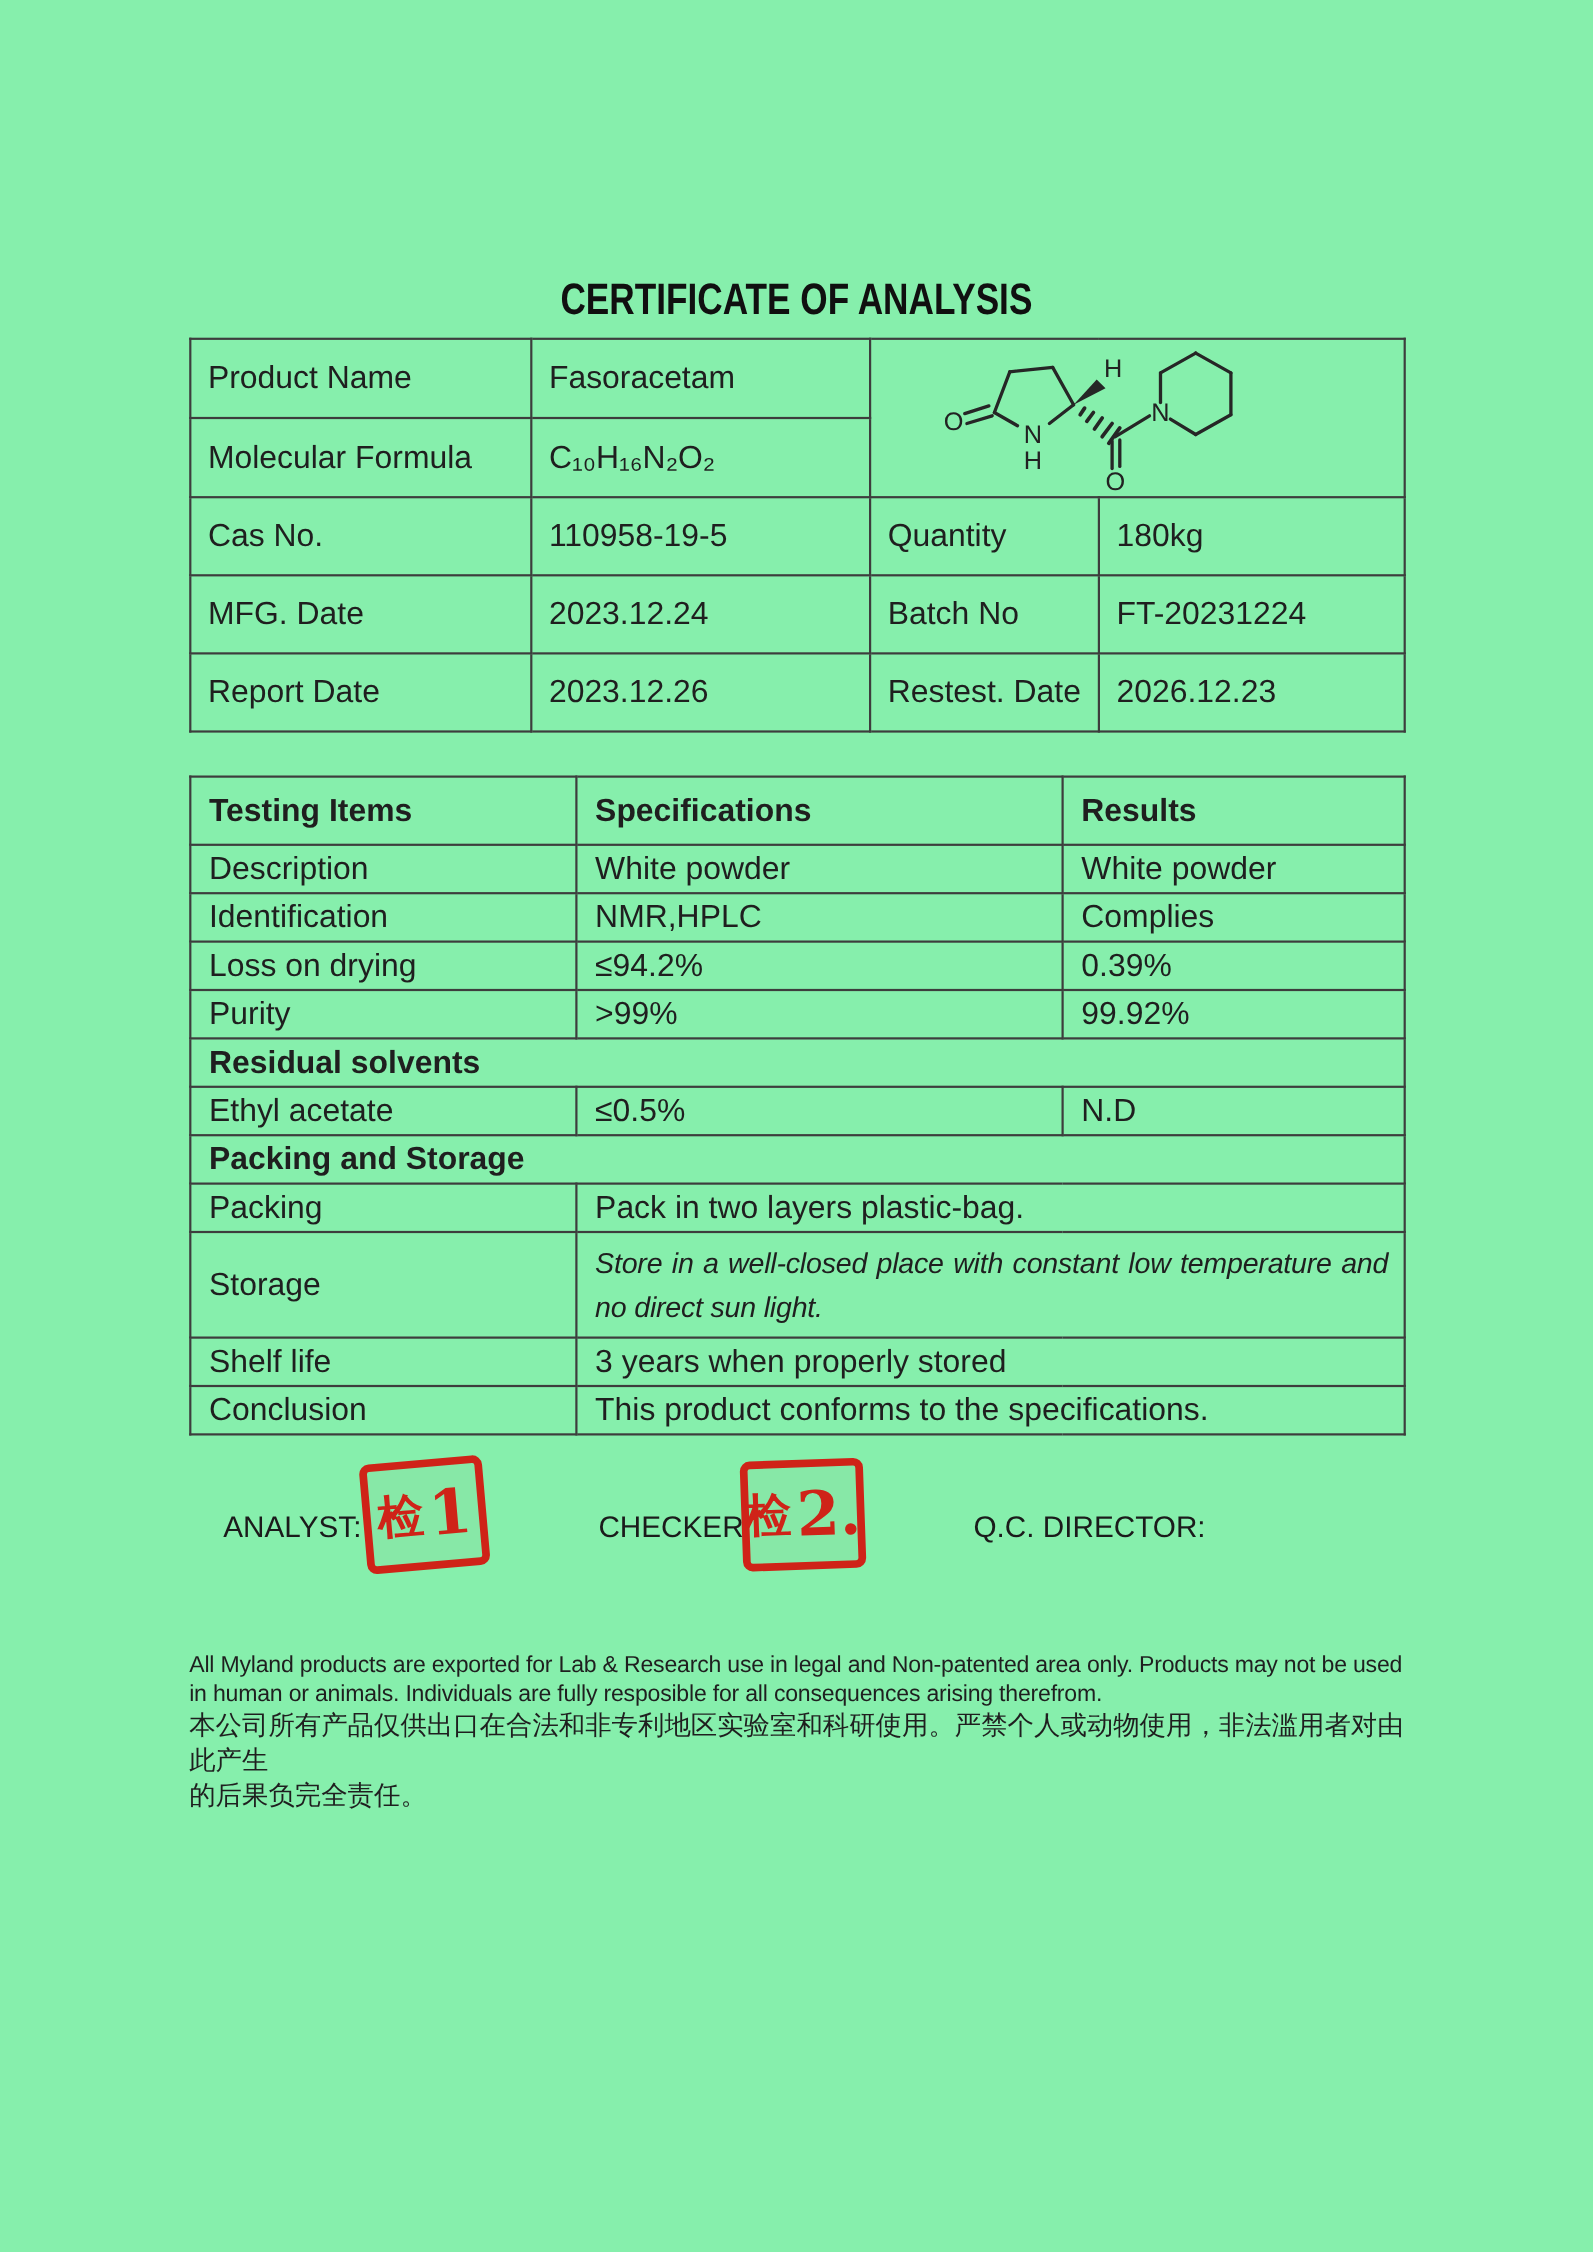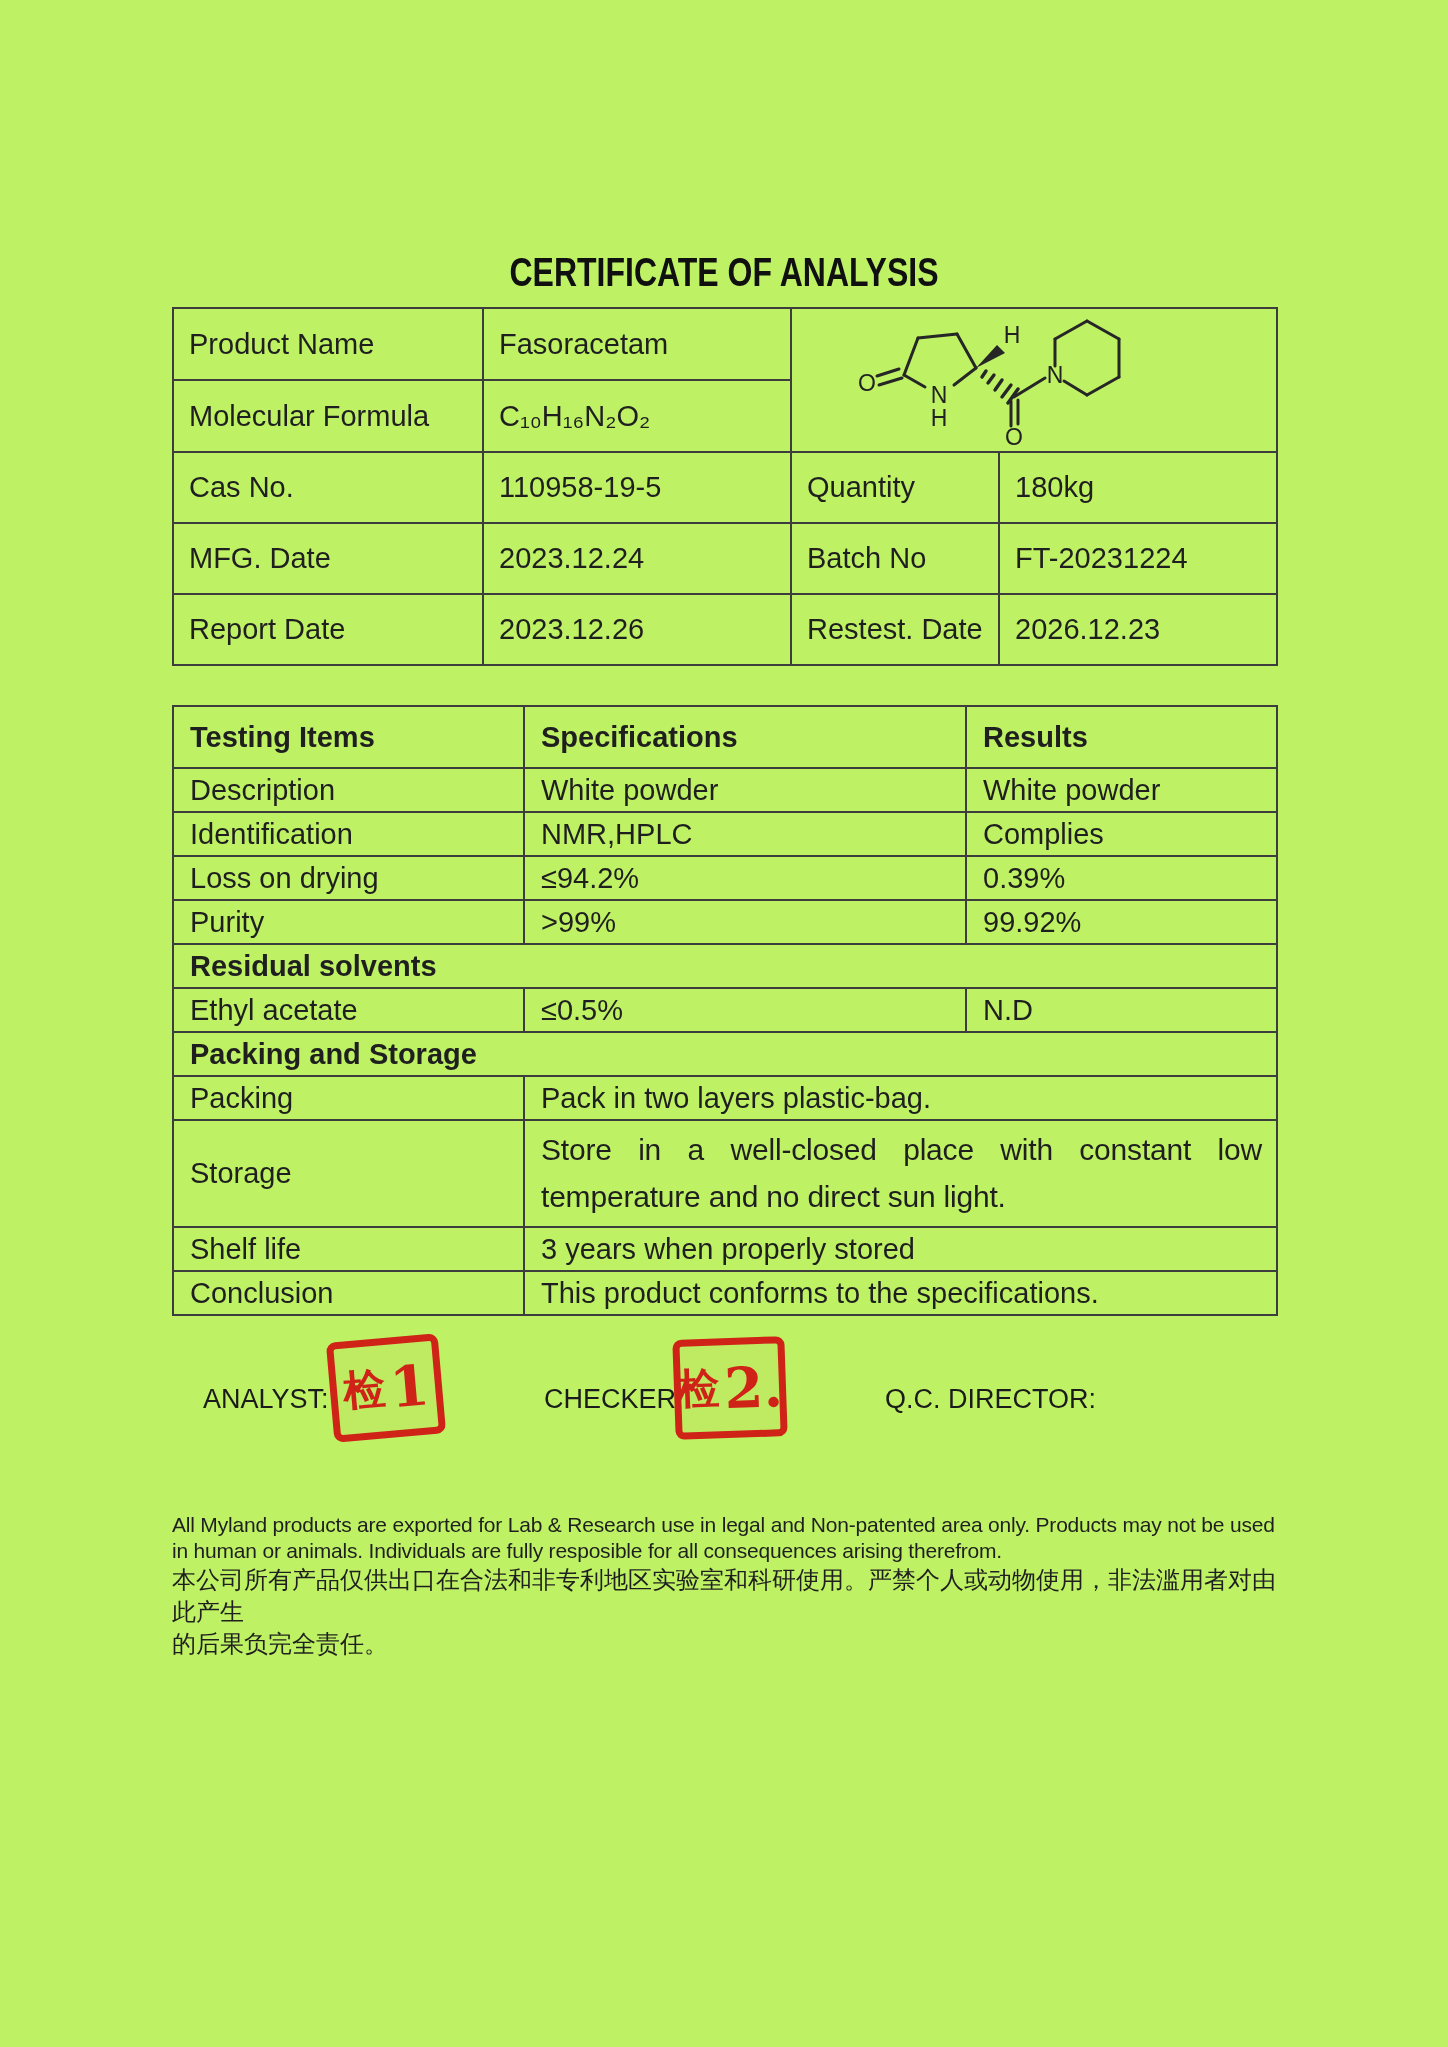--- a/index.html
+++ b/index.html
@@ -1,19 +1,19 @@
 <!DOCTYPE html>
 <html><head>
 <meta charset="utf-8">
 <style>
   html,body { margin:0; padding:0; background:#ffffff; }
   .page {
     position:relative;
     width:1448px; height:2047px;
-    background:#bef264;
+    background:#86efac;
     font-family:"Liberation Sans","DejaVu Sans",sans-serif;
     color:#1f1f1f;
     box-sizing:border-box;
     padding:250px 172px 0 172px;
     overflow:hidden;
   }
   .title {
     margin:0; font-size:40px; line-height:44px; font-weight:bold;
     text-align:center; color:#101010;
     transform:scaleX(0.8); transform-origin:center;
@@ -30,22 +30,22 @@
   .t2 { margin-top:39px; }
   .t2 th {
     height:62px; text-align:left; font-weight:bold; font-size:29px;
     padding:0 6px 0 16px; vertical-align:middle; white-space:nowrap;
   }
   .t2 td {
     height:44px; font-size:29px; padding:0 10px 0 16px; vertical-align:middle;
   }
   .t2 td.section { font-weight:bold; }
   .t2 td.wrapval {
-    font-size:30px; line-height:1.55; text-align:justify;
-    padding:6px 14px 6px 16px; letter-spacing:-0.2px;
+    font-size:26px; line-height:1.55; text-align:justify;
+    padding:6px 14px 6px 16px; letter-spacing:-0.2px;font-style:italic;
   }
   .t2 tr.tall td { height:96px; }
   .signatures { position:relative; height:196px; }
   .sig-label { position:absolute; top:68px; font-size:27px; color:#1b1b1b; white-space:nowrap; }
   .sig-analyst { left:31px; }
   .sig-checker { left:372px; }
   .sig-qc      { left:713px; }
   .stamp {
     position:absolute; top:22px; width:112px; height:100px;
     border:7px solid #cf2318; border-radius:9px; box-sizing:border-box;

